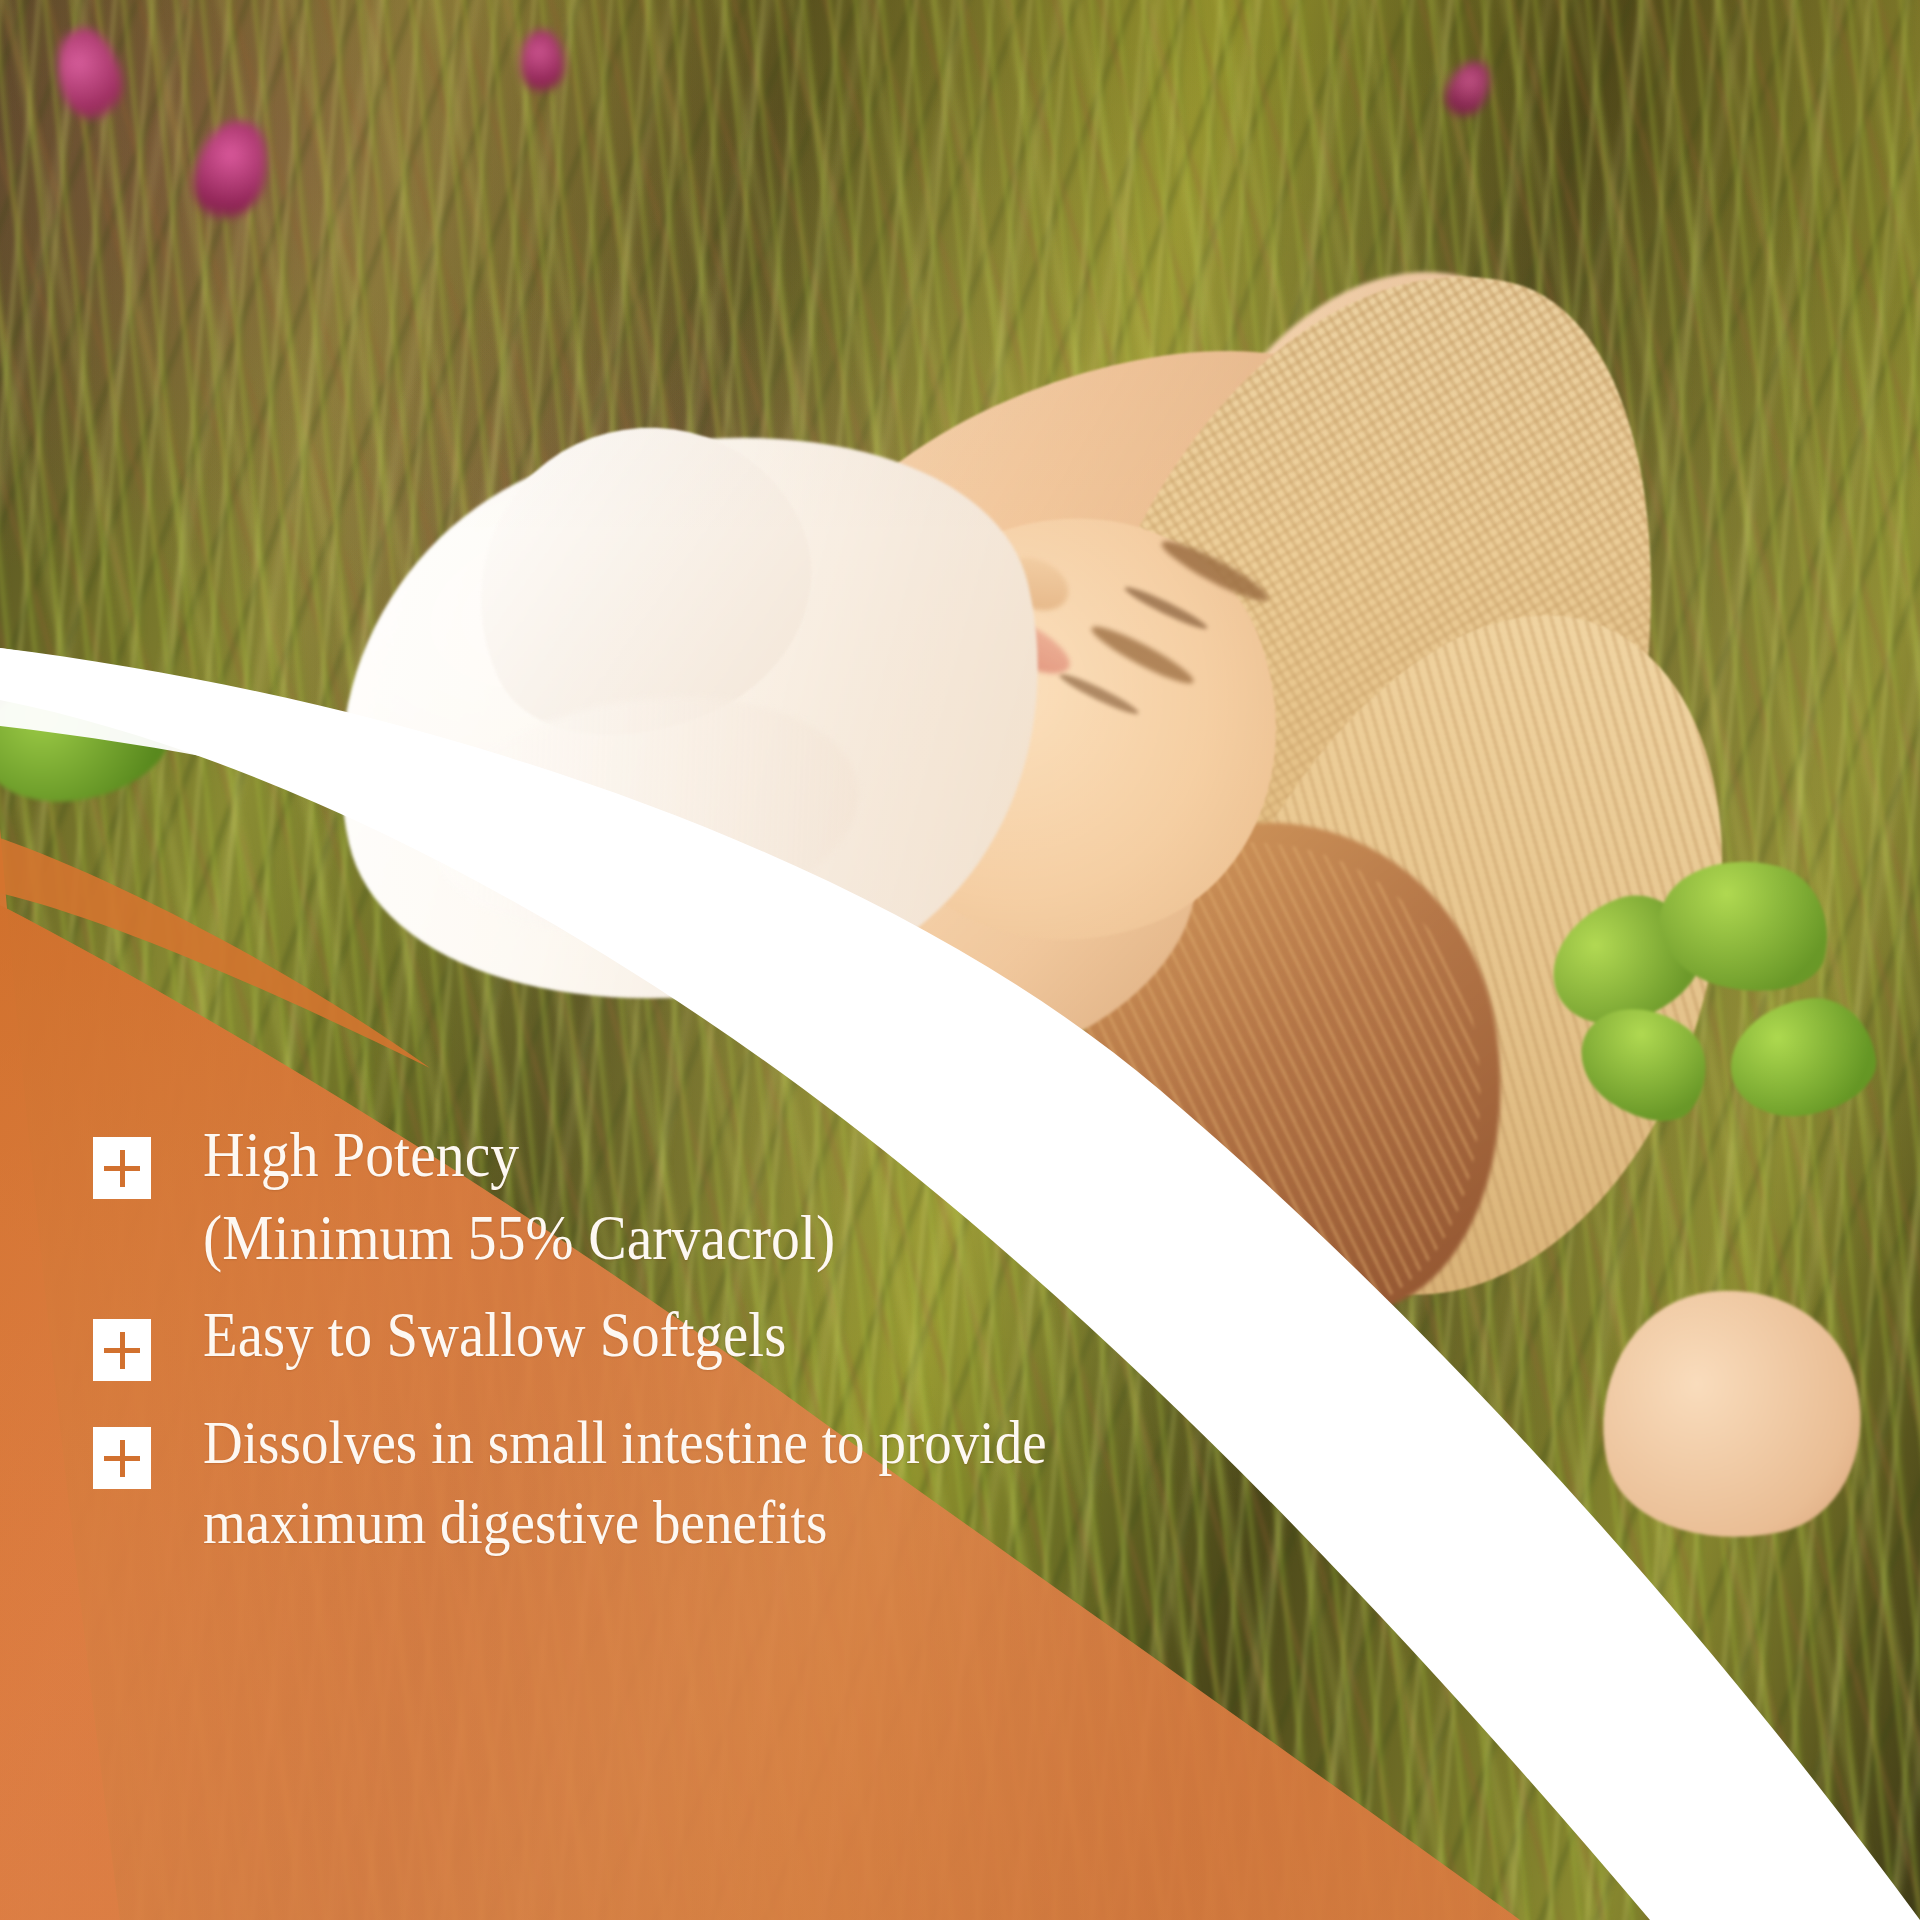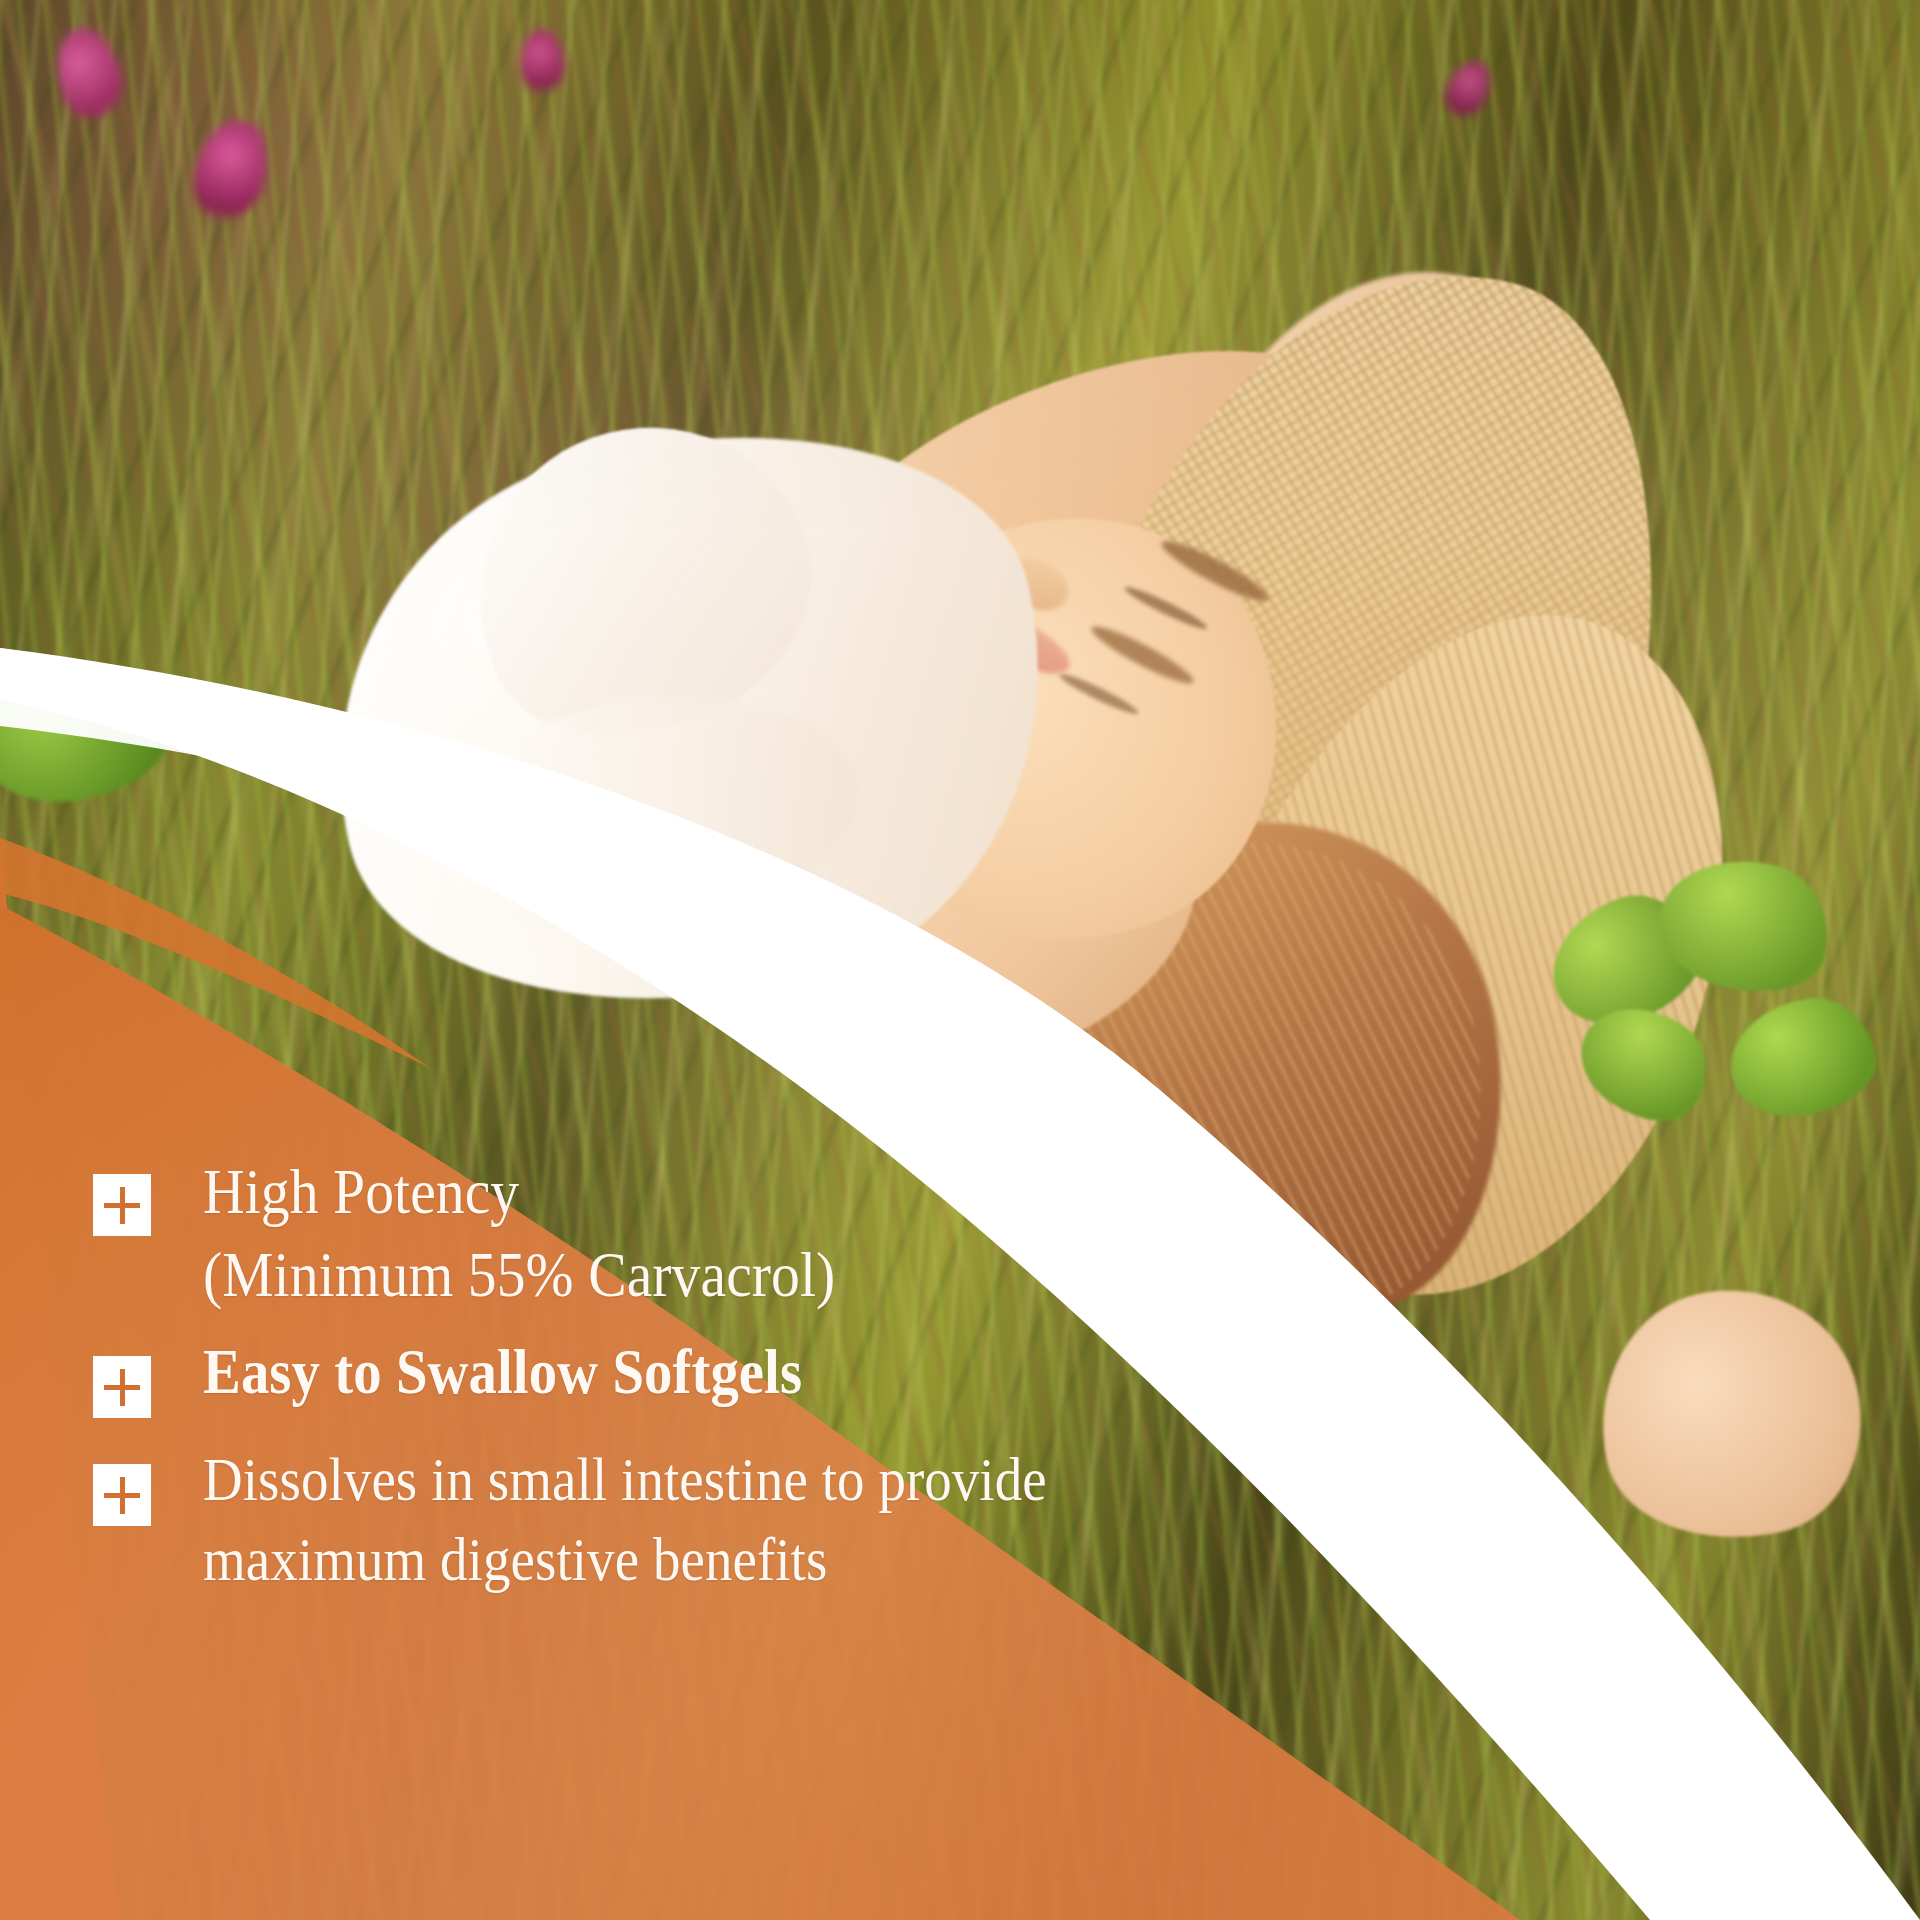--- a/index.html
+++ b/index.html
@@ -169,21 +169,21 @@
       radial-gradient(ellipse 70% 55% at 62% 40%, rgba(255,214,150,.22), rgba(0,0,0,0) 70%),
       linear-gradient(180deg, rgba(120,70,20,.10) 0%, rgba(0,0,0,0) 28%);
     pointer-events:none;
   }
 
   
   .shape{position:absolute;inset:0;width:1920px;height:1920px;}
 
   
   #features{
-    position:absolute;left:93px;top:1150px;width:1500px;
+    position:absolute;left:93px;top:1113px;width:1500px;
     z-index:6;
   }
   .feat{
     display:flex;align-items:flex-start;
     margin-bottom:36px;
   }
   .badge{
     flex:0 0 auto;
     width:58px;height:62px;
     background:#FFFFFF;
@@ -206,21 +206,21 @@
     text-shadow:0 1px 2px rgba(120,55,18,.22);
     transform:scaleX(.90);
     transform-origin:left center;
     white-space:pre-line;
   }
   .feat-1 .feat-text{font-size:64px;}
   .feat-4 .feat-text{font-size:61px;max-width:1400px;}
 
   .feat-1{margin-bottom:16px;}
   .feat-2{margin-bottom:14px;}
-  .feat-3{margin-bottom:22px;font-weight:bold;}
+  .feat-3{margin-bottom:22px;}
 </style>
 </head>
 <body>
 
 <div id="card">
 
   <div id="photo">
     <div class="meadow"></div>
     <div class="blades"></div>
     <div class="blades2"></div>

